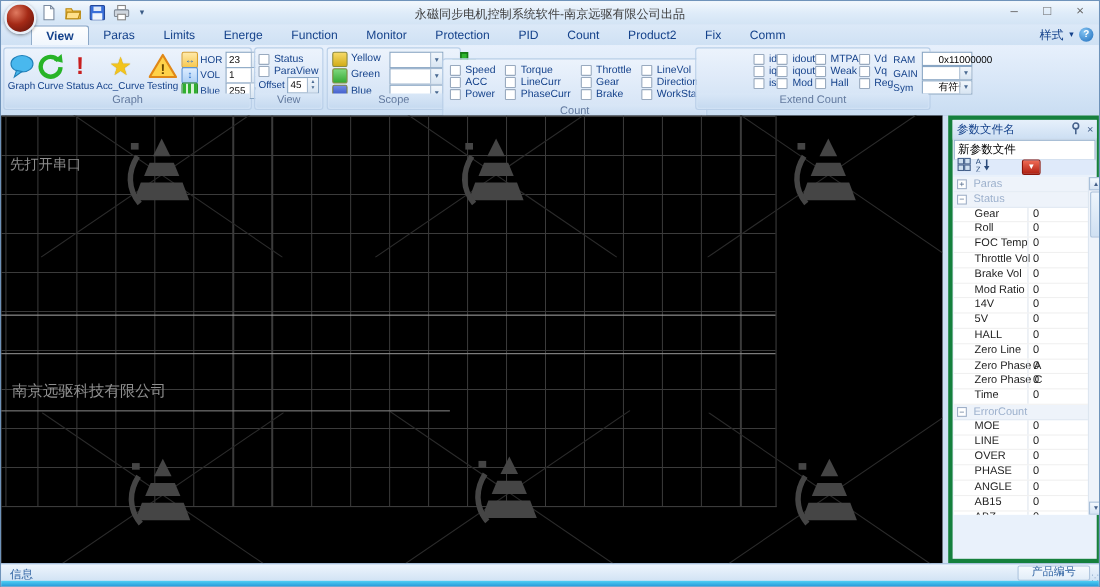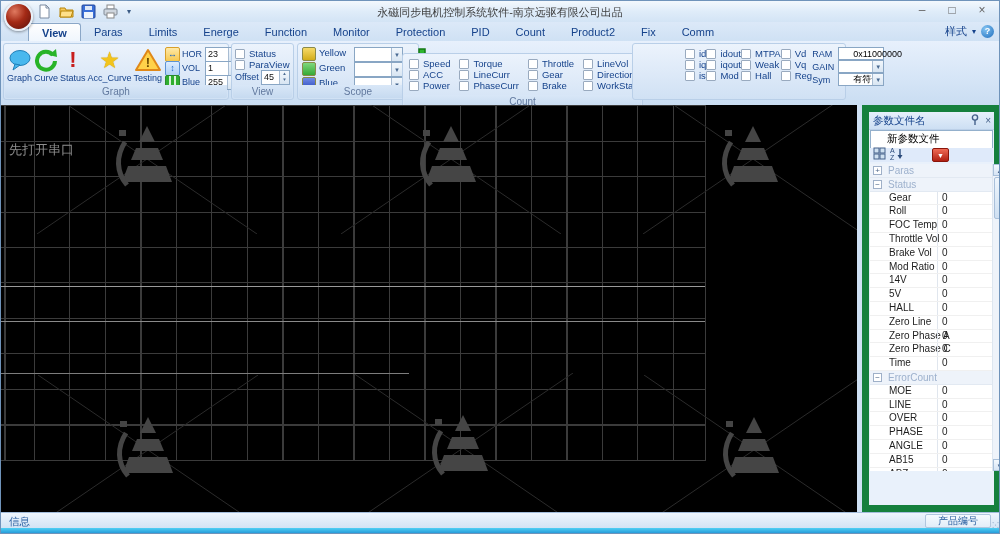--- a/index.html
+++ b/index.html
@@ -77,28 +77,28 @@
                          repeating-linear-gradient(to bottom,#3b3b3b 0 1px,transparent 1px 35.5px);
         background-position:33px 0,0 0;border-right:1px solid #3b3b3b;border-bottom:1px solid #3b3b3b;}
   .brightline{position:absolute;height:1px;background:#9a9a9a;}
   .plothint{position:absolute;left:8px;top:36px;font-size:13px;color:#8f8f8f;}
   .plotcompany{position:absolute;left:10px;top:242px;font-size:14px;color:#8f8f8f;}
   .wm{position:absolute;width:220px;height:150px;}
   
   .splitter{position:absolute;left:856px;top:104px;width:5px;height:407px;background:#cfe1f4;}
   
   .sidebar{position:absolute;left:861px;top:104px;width:139px;height:407px;background:#e9f1fb;
-           border:7px solid #15803d;box-sizing:border-box;}
+           border:4px solid #15803d;box-sizing:border-box;}
   .sbhead{position:absolute;left:0;top:0;right:0;height:17px;display:flex;align-items:center;
           background:linear-gradient(#e6f0fb,#cddff3);border-bottom:1px solid #bcd0e8;
           font-size:10.5px;color:#15428b;padding-left:4px;}
   .sbheadicons{position:absolute;right:3px;top:2px;display:flex;gap:5px;align-items:center;color:#44608a;}
   .sbclose{font-size:10px;line-height:12px;}
   .sbinput{position:absolute;left:1px;right:1px;top:18px;height:15px;background:#fff;
-           border:1px solid #94b0cc;font-size:10.5px;color:#000;padding:1px 16px;box-sizing:content-box;}
+           border:1px solid #94b0cc;font-size:10.5px;color:#000;padding:1px 3px;box-sizing:content-box;}
   .sbtools{position:absolute;left:1px;right:1px;top:36px;height:14px;display:flex;align-items:center;
            gap:4px;padding-left:3px;background:#dfeafa;}
   .importbtn{width:15px;height:12px;margin-left:24px;border-radius:2px;border:1px solid #8a150a;
              background:linear-gradient(#ef6a55,#b02012);color:#fff;font-size:7px;display:flex;
              align-items:center;justify-content:center;}
   .sblist{position:absolute;left:1px;top:52px;width:136px;height:307px;background:#fff;overflow:hidden;}
   .rows{position:absolute;left:0;top:0;width:123px;}
   .sgrow{height:12.8px;display:flex;align-items:center;background:#eef3fa;
          border-bottom:1px solid #e2e9f2;}
   .pmbox{width:9px;height:9px;margin-left:3px;background:#fff;border:1px solid #9fb0c8;color:#50688a;
@@ -464,20 +464,21 @@
           </div>
           <div class="fieldrow">
             <span class="flabel">Sym</span>
             <span class="tin">
                 <span>有符号</span>
                 <span class="ddarrow">▼</span>
               </span>
           </div>
         </div>
       </div>
+      <div class="grouplabel">Extend Count</div>
     </div>
   </div>
 
   <div class="plot">
     <div class="grid"></div>
     <div id="watermarks">
         <div class="wm" style="left: 36px; top: -21px;"><svg width="220" height="150" viewBox="0 0 220 150">
             <line x1="0" y1="0" x2="220" y2="150" stroke="#2b2b2b" stroke-width="1"></line>
             <line x1="220" y1="0" x2="0" y2="150" stroke="#2b2b2b" stroke-width="1"></line>
             <polygon points="110,42 118,58 102,58" fill="#454545"></polygon>
@@ -529,20 +530,21 @@
             <polygon points="99,64 121,64 126,76 94,76" fill="#454545"></polygon>
             <polygon points="91,82 129,82 135,98 85,98" fill="#454545"></polygon>
             <path d="M88,58 C79,72 79,88 90,101" stroke="#454545" stroke-width="5" fill="none"></path>
             <rect x="82" y="46" width="7" height="6" fill="#454545"></rect>
           </svg></div>
       </div>
     <div class="brightline" style="left:0;top:181px;width:704px;"></div>
     <div class="brightline" style="left:0;top:216px;width:704px;background:#8a8a8a;"></div>
     <div class="brightline" style="left:0;top:268px;width:408px;background:#7d7d7d;"></div>
     <div class="plothint">先打开串口</div>
+    <div class="plotcompany">南京远驱科技有限公司</div>
   </div>
 
   <div class="splitter"></div>
 
   <div class="sidebar">
     <div class="sbhead">
       <span>参数文件名</span>
       <span class="sbheadicons">
         <span>
           <svg width="10" height="12">

